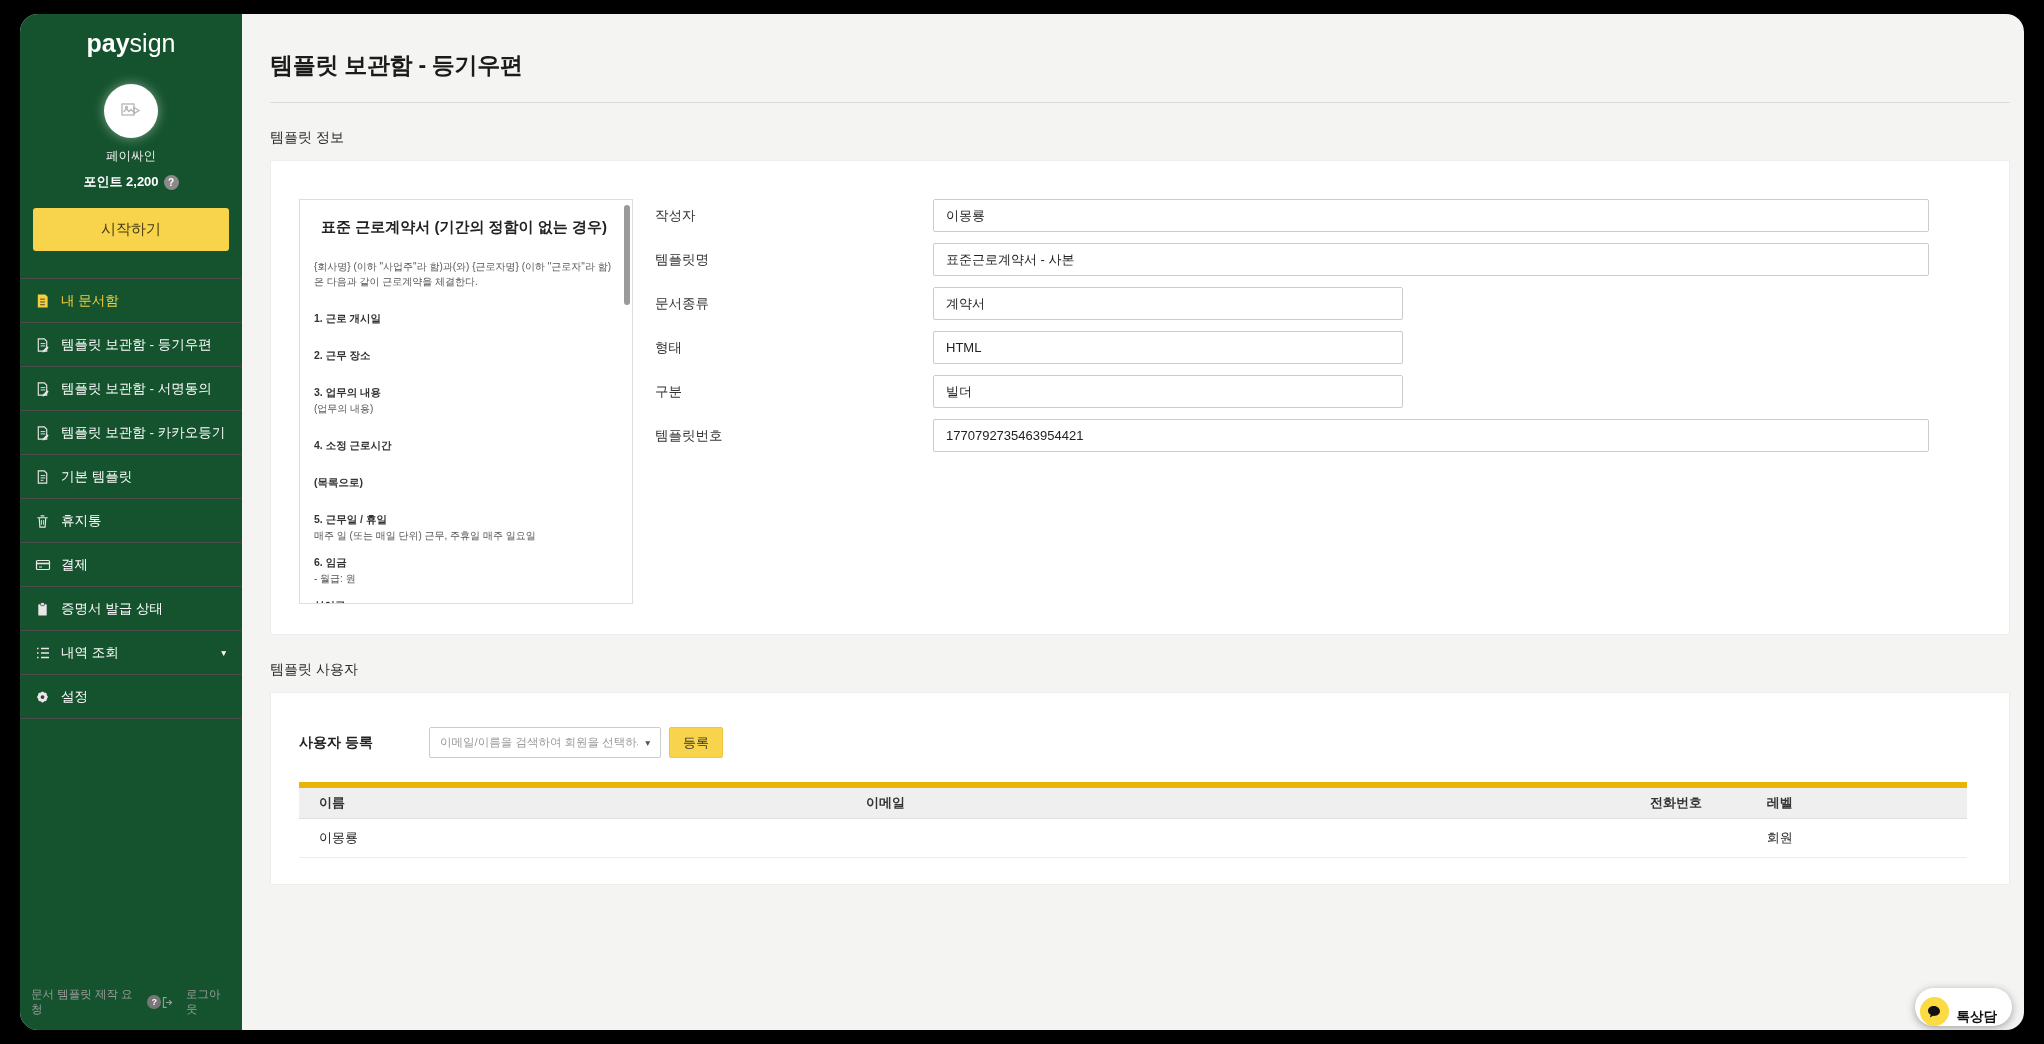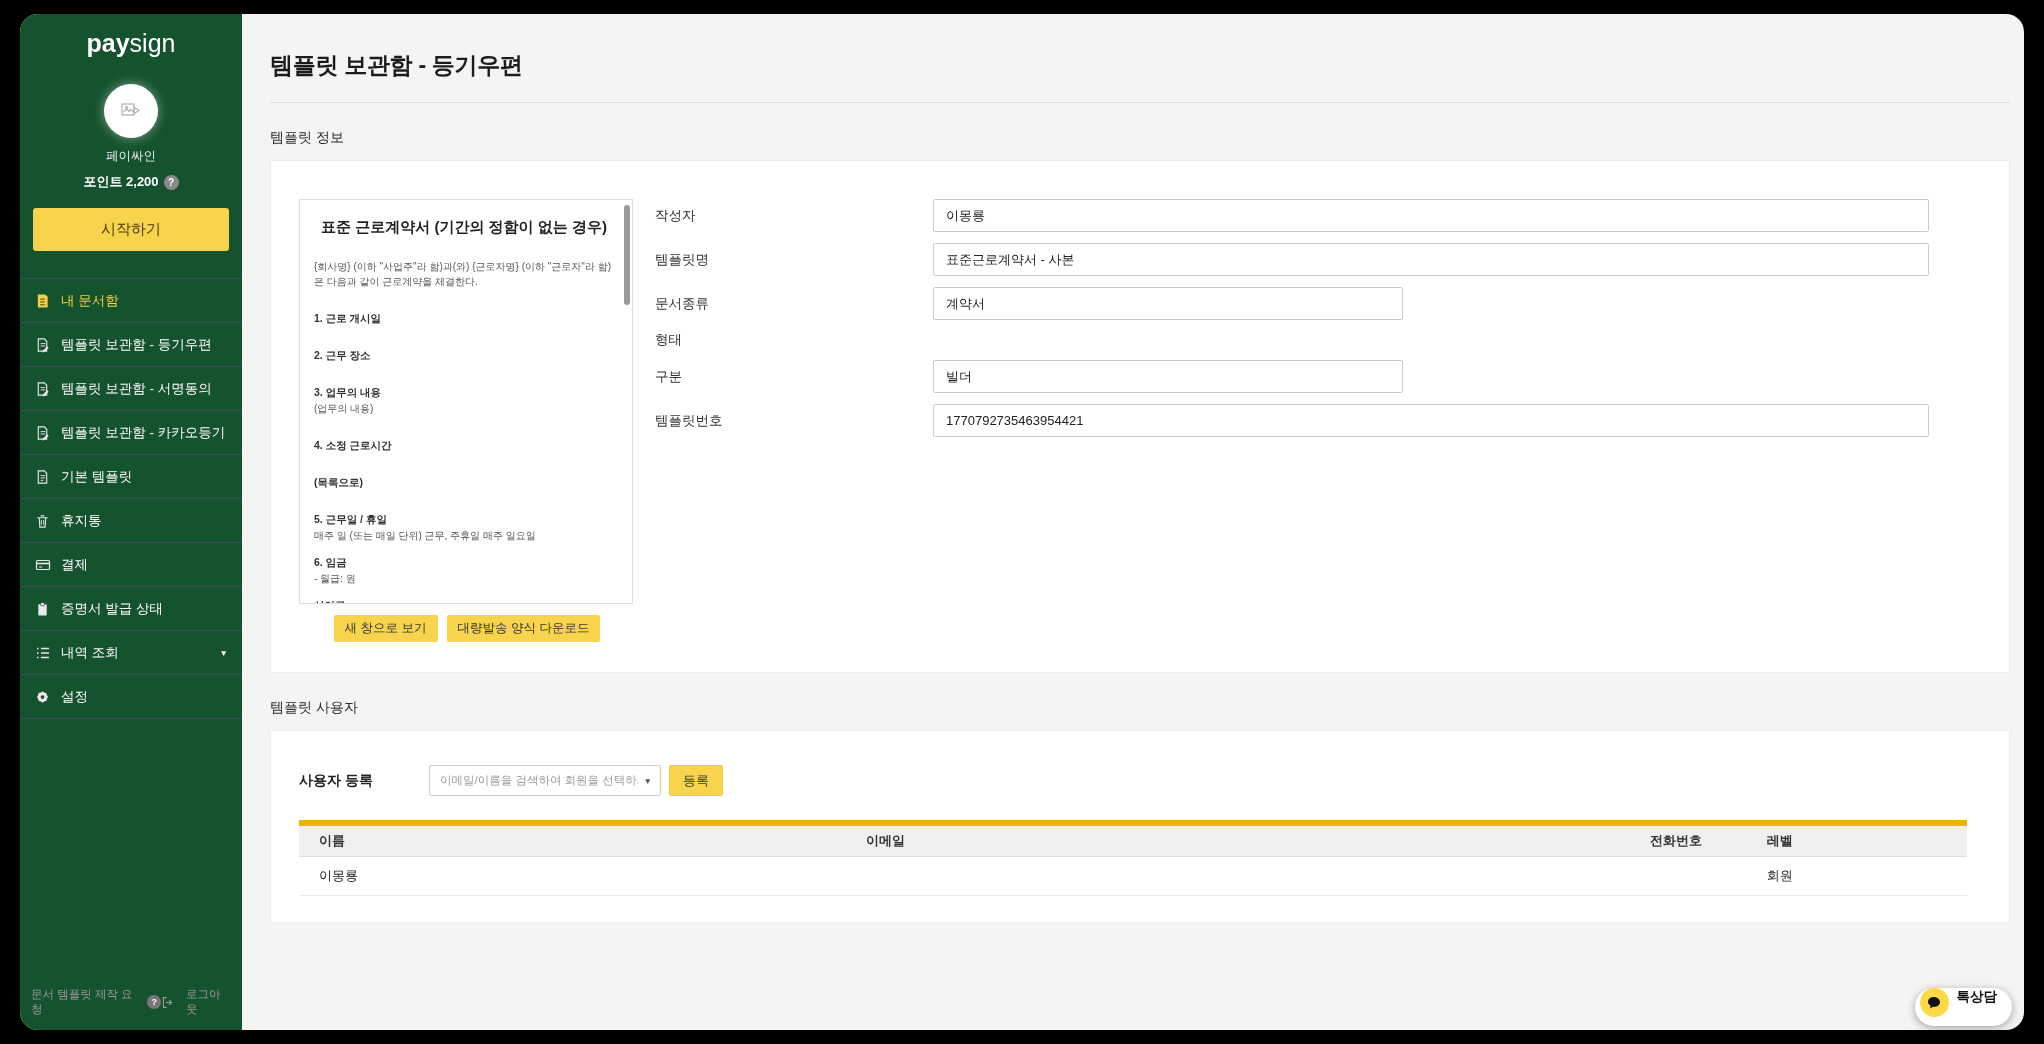--- a/index.html
+++ b/index.html
@@ -106,21 +106,21 @@
     border-radius:2px;font-size:13px;color:#333;font-family:inherit;cursor:pointer;}
   .utable{margin-right:14px;border-top:6px solid #eab308;}
   .thead,.trow{display:grid;grid-template-columns:34% 47% 7% 12%;align-items:center;}
   .thead{background:#efefef;border-bottom:1px solid #e0e0e0;height:30px;font-size:13px;font-weight:700;color:#333;}
   .trow{height:38px;border-bottom:1px solid #ececec;font-size:13px;color:#222;}
   .thead>div,.trow>div{padding-left:0;}
   .thead>div:first-child,.trow>div:first-child{padding-left:20px;}
   
   .chat-fab{
     position:absolute;bottom:4px;right:12px;height:38px;background:#fff;border-radius:19px;
-    display:flex;align-items:flex-start;gap:8px;padding:0 15px 0 5px;
+    display:flex;align-items:flex-end;gap:8px;padding:0 15px 0 5px;
     box-shadow:0 2px 8px rgba(0,0,0,.35);cursor:pointer;
   }
   .chat-circle{
     width:29px;height:29px;border-radius:50%;background:#fbda44;
     display:flex;align-items:center;justify-content:center;color:#111;
   }
   .chat-label{font-size:13.5px;font-weight:700;color:#111;}
   svg{display:block;}
 </style>
 </head>
@@ -285,41 +285,38 @@
           <div class="pl-h gap">4. 소정 근로시간</div>
           <div class="pl-h gap">(목록으로)</div>
           <div class="pl-h gap">5. 근무일 / 휴일</div>
           <div class="pl-p">매주  일 (또는 매일 단위) 근무, 주휴일 매주  일요일</div>
           <div class="pl-h">6. 임금</div>
           <div class="pl-p">- 월급:   원</div>
           <div class="pl-h">상여금</div>
 
           <div class="preview-scrollbar"></div>
         </div>
-        <div class="preview-btns">
-          <button class="small-yellow-btn">새 창으로 보기</button>
-          <button class="small-yellow-btn">대량발송 양식 다운로드</button>
-        </div>
       </div>
 
       <div class="form-col">
         <div class="form-row">
           <label>작성자</label>
           <input value="이몽룡" style="">
         </div>
         <div class="form-row">
           <label>템플릿명</label>
           <input value="표준근로계약서 - 사본" style="">
         </div>
         <div class="form-row">
           <label>문서종류</label>
           <input class="half" value="계약서" style="">
         </div>
         <div class="form-row">
           <label>형태</label>
+          <input class="half" value="HTML" style="">
         </div>
         <div class="form-row">
           <label>구분</label>
           <input class="half" value="빌더" style="">
         </div>
         <div class="form-row">
           <label>템플릿번호</label>
           <input value="1770792735463954421" style="">
         </div>
       </div>

